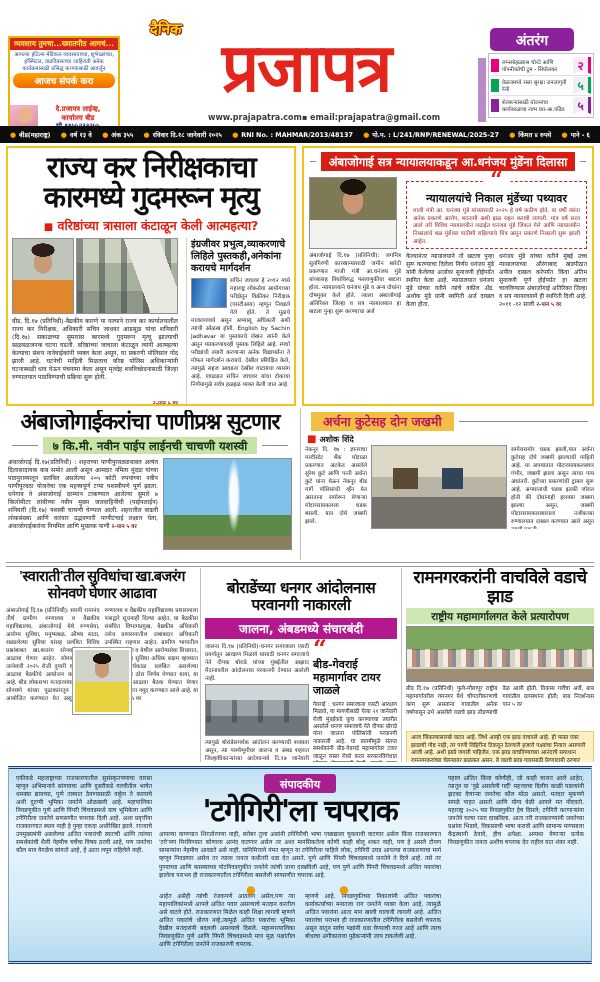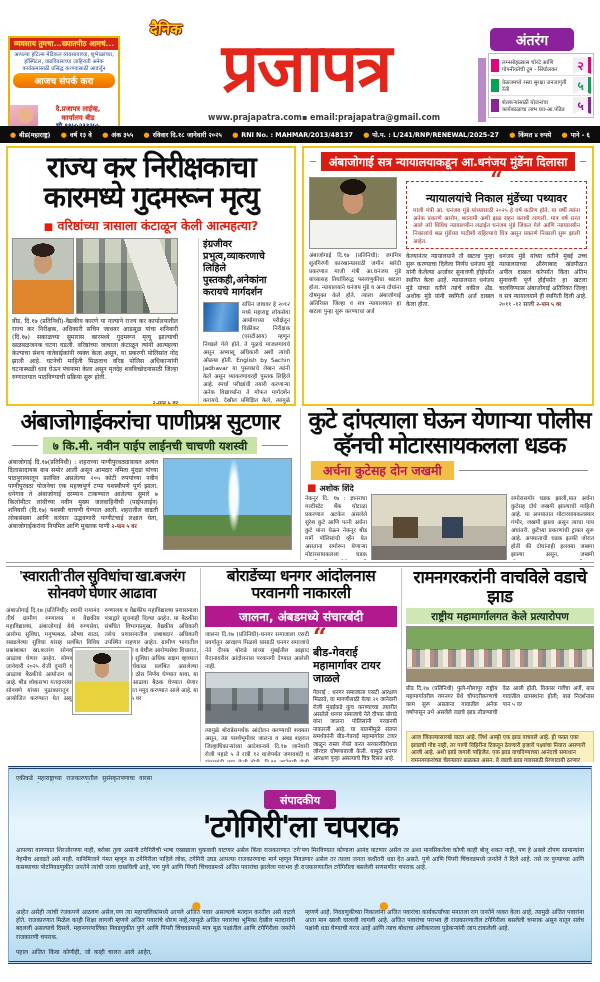--- a/index.html
+++ b/index.html
@@ -46,21 +46,21 @@
      justify-content:space-between;padding:0 10px;box-sizing:border-box;}
   .ib-item{display:flex;align-items:center;gap:3px;color:#fff;font-size:6.4px;font-weight:bold;white-space:nowrap;}
   .ib-dot{color:#ffa200;font-size:7px;}
 
   
   .s1{left:6px;top:146px;width:290px;height:260px;border:2px solid #f0c419;box-sizing:border-box;overflow:hidden;}
   .s2{left:302px;top:146px;width:292px;height:260px;border:2px solid #f0c419;box-sizing:border-box;overflow:hidden;}
   .h-xl{font-size:29px;font-weight:bold;text-align:center;line-height:1.05;letter-spacing:-1.5px;padding-top:4px;color:#0e0e0e;}
   .s1-sub{color:#e01f10;font-weight:bold;font-size:12.5px;text-align:center;margin-top:4px;}
   .rsq{color:#e01f10;font-size:10px;}
-  .s1-content{display:flex;margin-top:4px;padding:0 4px;gap:20px;}
+  .s1-content{display:flex;margin-top:4px;padding:0 4px;gap:8px;}
   .s1-left{width:166px;}
   .s1-photos{display:flex;gap:2px;height:76px;}
   .ph-portrait1{width:62px;height:76px;
      background:radial-gradient(ellipse 19px 11px at 50% 15%,#2e2019 60%,rgba(0,0,0,0) 62%),
        radial-gradient(ellipse 15px 18px at 50% 32%,#c89a76 60%,rgba(0,0,0,0) 62%),
        linear-gradient(180deg,#bfc5ba 0 56%,#e0862c 56%);}
   .ph-scene1{flex:1;height:76px;
      background:linear-gradient(70deg,rgba(0,0,0,0) 58%,#e9e9e2 58% 86%,rgba(0,0,0,0) 86%),
        repeating-linear-gradient(90deg,rgba(45,55,60,.45) 0 6px,rgba(0,0,0,0) 6px 22px),
        linear-gradient(180deg,#cdd1bf 0 32%,#a8b19e 32% 70%,#8e9788 70%);}
@@ -115,21 +115,21 @@
   .s5{left:6px;top:568px;width:192px;height:194px;overflow:hidden;font-family:Liberation Serif, serif;}
   .h-sm{font-size:14.5px;font-weight:bold;text-align:center;line-height:1.2;letter-spacing:-.5px;color:#0e0e0e;}
   .s5-body{position:relative;margin-top:3px;column-count:2;column-gap:5px;font-size:5.8px;height:162px;overflow:hidden;}
   .ph-yellowman{position:absolute;left:50%;top:42px;transform:translateX(-50%);width:58px;height:66px;border:2px solid #fff;
      box-shadow:0 0 0 1px #999;
      background:radial-gradient(ellipse 15px 9px at 50% 14%,#1d140e 60%,rgba(0,0,0,0) 62%),
        radial-gradient(ellipse 12px 15px at 50% 30%,#c89a76 60%,rgba(0,0,0,0) 62%),
        linear-gradient(180deg,#cfd3c9 0 52%,#e8d23e 52%);}
 
   .s6{left:200px;top:568px;width:202px;height:194px;border-left:1px solid #c2c2c2;border-right:1px solid #c2c2c2;
-      box-sizing:border-box;padding:0 4px;overflow:hidden;}
+      box-sizing:border-box;padding:12px 4px;overflow:hidden;}
   .h-sm2{font-size:15.5px;font-weight:bold;text-align:center;line-height:1.12;letter-spacing:-.5px;color:#0e0e0e;}
   .band-magenta{background:#b3188e;color:#fff;font-weight:bold;font-size:12px;text-align:center;margin:3px 0;padding:2px 0;}
   .s6-row{display:flex;gap:4px;}
   .s6-left{flex:1.25;font-size:5.7px;}
   .ph-police{width:100%;height:52px;margin:2px 0;
      background:repeating-linear-gradient(90deg,rgba(55,65,55,.5) 0 5px,rgba(0,0,0,0) 5px 26px) 0 55%/100% 45% no-repeat,
        linear-gradient(180deg,#cfd6da 0 30%,#9aa4ab 30% 62%,#6f767c 62%);}
   .s6-right{width:84px;}
   .qmark2{color:#e01f10;font-family:"DejaVu Serif",serif;font-weight:bold;font-size:24px;line-height:.6;display:block;}
   .s6-qh{font-size:11px;font-weight:bold;line-height:1.2;color:#101010;margin-top:2px;}
@@ -140,21 +140,21 @@
   .ph-treegroup{width:100%;height:56px;
      background:repeating-linear-gradient(90deg,rgba(255,255,255,.6) 0 5px,rgba(150,60,40,.45) 5px 9px,rgba(40,60,90,.45) 9px 13px,rgba(0,0,0,0) 13px 18px) 0 62%/100% 34% no-repeat,
        linear-gradient(180deg,#7da75f 0 42%,#d9d3c2 42% 78%,#9b8e72 78%);}
   .s7-body{margin-top:2px;column-count:2;column-gap:5px;font-size:5.6px;height:44px;overflow:hidden;}
   .s7-letter{background:#fcefc0;border:1px solid #e0cd85;font-size:5.6px;line-height:1.35;padding:2px 4px;margin-top:3px;height:48px;overflow:hidden;}
 
   
   .edi{left:8px;top:766px;width:584px;height:198px;box-sizing:border-box;
      background:linear-gradient(180deg,#bfe0f2,#e8f5fd 28%,#d3ebf8 75%,#b5d9ee);
      border-top:3px double #1d3f73;border-bottom:3px double #1d3f73;border-left:1px solid #7ea7c8;border-right:1px solid #7ea7c8;}
-  .edi-inner{display:flex;height:100%;padding:5px 7px;box-sizing:border-box;gap:7px;flex-direction:column;}
+  .edi-inner{display:flex;height:100%;padding:5px 7px;box-sizing:border-box;gap:7px;}
   .edi-col{width:136px;font-size:5.9px;line-height:1.36;overflow:hidden;color:#16222c;}
   .edi-center{flex:1;display:flex;flex-direction:column;}
   .edi-pill{background:#a8208f;color:#fff;font-weight:bold;font-size:11px;align-self:center;padding:2px 16px;border-radius:3px;}
   .edi-h{font-size:30px;font-weight:bold;text-align:center;letter-spacing:-1.5px;line-height:1.1;margin-top:1px;color:#0b0b0b;}
   .edi-para{font-size:5.9px;line-height:1.38;height:54px;overflow:hidden;margin-top:3px;color:#16222c;}
   .edi-sub{position:relative;display:flex;gap:10px;margin-top:8px;flex:1;}
   .edot{position:absolute;top:-8px;color:#f59a00;font-size:10px;text-shadow:0 0 1px #b36b00;}
   .edot1{left:31%;}
   .edot2{left:64%;}
   .edi-subcol{flex:1;font-size:5.9px;line-height:1.36;overflow:hidden;color:#16222c;}
@@ -295,21 +295,20 @@
       <span class="band-green">७ कि.मी. नवीन पाईप लाईनची चाचणी यशस्वी</span>
       <span class="hline"></span>
     </div>
     <div class="s3-row">
       <div class="s3-body small-body jt"><span>अंबाजोगाई दि.१७(प्रतिनिधी) : शहराच्या पाणीपुरवठ्याबाबत अत्यंत दिलासादायक बाब समोर आली असून आमदार नमिता मुंदडा यांच्या पाठपुराव्यातून प्रलंबित असलेल्या २०५ कोटी रुपयांच्या नवीन पाणीपुरवठा योजनेचा एक महत्त्वपूर्ण टप्पा यशस्वीपणे पूर्ण झाला. धनेगाव ते अंबाजोगाई दरम्यान टाकण्यात आलेल्या सुमारे ७ किलोमीटर लांबीच्या नवीन मुख्य जलवाहिनीची (पाईपलाईन) शनिवारी (दि.१७) यशस्वी चाचणी घेण्यात आली. शहरातील वाढती लोकसंख्या आणि वारंवार उद्भवणारी पाणीटंचाई लक्षात घेता, अंबाजोगाईकरांना नियमित आणि मुबलक पाणी</span> <span class="more">२-पान ५ वर</span></div>
       <div class="ph ph-fountain"></div>
     </div>
   </div>
 
   <div class="abs s4">
-    <div class="h-lg" style="font-size:23px;padding-top:0;">कुटे दांपत्याला घेऊन येणाऱ्या पोलीस व्हॅनची मोटारसायकलला धडक</div>
     <div class="bandrow">
       <span class="band-yellow">अर्चना कुटेसह दोन जखमी</span>
       <span class="hline"></span>
     </div>
     <div class="byline">
         <span class="rsq">■</span>
         <span>अशोक शिंदे</span>
       </div>
     <div class="s4-row">
       <div class="s4-col jt" style="width:62px;">नेकनूर दि. १७ : ज्ञानराधा मल्टीस्टेट बँक घोटाळा प्रकरणात अटकेत असलेले सुरेश कुटे आणि पत्नी अर्चना कुटे यांना घेऊन नेकनूर बीड मार्गे पोलिसांची व्हॅन येत असताना समोरून येणाऱ्या मोटारसायकलला धडक बसली. यात दोघे जखमी झाले.</div>

